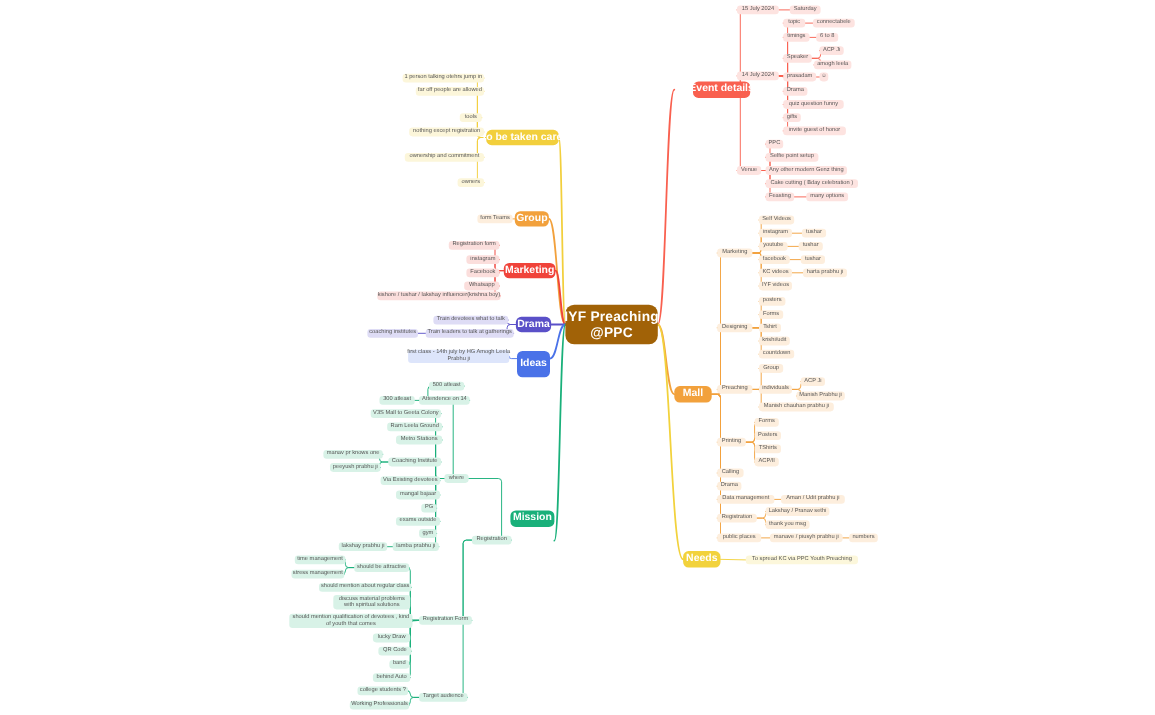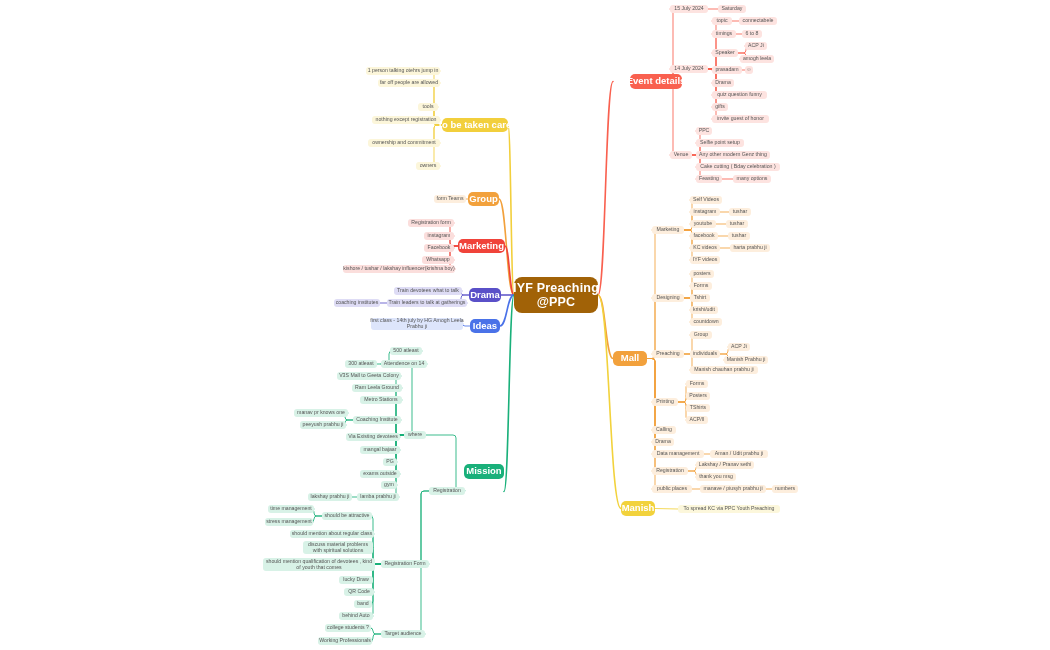--- a/index.html
+++ b/index.html
@@ -138,26 +138,26 @@
     <path d="M322,516 L317,516 Q314,516 314,519 L314,519 Q314,522 311,522 L313,522" fill="none" stroke="#19b07a" stroke-width="0.85" stroke-linecap="round"></path>
     <path d="M381,634 L376,634 Q373,634 373,631 L373,631 Q373,628 370,628 L371,628" fill="none" stroke="#19b07a" stroke-width="0.85" stroke-linecap="round"></path>
     <path d="M381,634 L376,634 Q373,634 373,637 L373,638 Q373,641 370,641 L372,641" fill="none" stroke="#19b07a" stroke-width="0.85" stroke-linecap="round"></path>
   </svg>
 
 <div id="nodelayer">
     <div class="node root" style="left: 514px; top: 277px; width: 84px; height: 36px; background: #a16207; color: rgb(255, 255, 255);">IYF Preaching
 @PPC</div>
     <div class="node branch" style="left: 630px; top: 74px; width: 52px; height: 15px; background: rgb(249, 96, 79); color: rgb(255, 255, 255);">Event details</div>
     <div class="node branch" style="left: 613px; top: 351px; width: 34px; height: 15px; background: rgb(242, 161, 60); color: rgb(255, 255, 255);">Mall</div>
-    <div class="node branch" style="left: 621px; top: 501px; width: 34px; height: 15px; background: rgb(242, 210, 60); color: rgb(255, 255, 255);">Manish</div>
+    <div class="node branch" style="left: 621px; top: 501px; width: 34px; height: 15px; background: rgb(242, 210, 60); color: rgb(255, 255, 255);">Needs</div>
     <div class="node branch" style="left: 442px; top: 118px; width: 66px; height: 14px; background: rgb(242, 207, 60); color: rgb(255, 255, 255);">to be taken care</div>
     <div class="node branch" style="left: 468px; top: 192px; width: 31px; height: 14px; background: rgb(242, 161, 60); color: rgb(255, 255, 255);">Group</div>
     <div class="node branch" style="left: 458px; top: 239px; width: 47px; height: 14px; background: rgb(240, 67, 58); color: rgb(255, 255, 255);">Marketing</div>
     <div class="node branch" style="left: 469px; top: 288px; width: 32px; height: 14px; background: rgb(90, 80, 200); color: rgb(255, 255, 255);">Drama</div>
-    <div class="node branch" style="left: 470px; top: 319px; width: 30px; height: 14px; background: rgb(74, 114, 232); color: rgb(255, 255, 255);">Ideas</div>
+    <div class="node branch" style="left: 470px; top: 319px; width: 30px; height: 24px; background: rgb(74, 114, 232); color: rgb(255, 255, 255);">Ideas</div>
     <div class="node branch" style="left: 464px; top: 464px; width: 40px; height: 15px; background: rgb(25, 176, 122); color: rgb(255, 255, 255);">Mission</div>
     <div class="node leaf" style="left: 670px; top: 5px; width: 38px; height: 8px; background: rgb(253, 227, 224); color: rgb(85, 85, 85);">15 July 2024</div>
     <div class="node leaf" style="left: 718px; top: 5px; width: 28px; height: 8px; background: rgb(253, 227, 224); color: rgb(85, 85, 85);">Saturday</div>
     <div class="node leaf" style="left: 670px; top: 65px; width: 38px; height: 8px; background: rgb(253, 227, 224); color: rgb(85, 85, 85);">14 July 2024</div>
     <div class="node leaf" style="left: 712px; top: 17px; width: 20px; height: 8px; background: rgb(253, 227, 224); color: rgb(85, 85, 85);">topic</div>
     <div class="node leaf" style="left: 739px; top: 17px; width: 38px; height: 8px; background: rgb(253, 227, 224); color: rgb(85, 85, 85);">connectabele</div>
     <div class="node leaf" style="left: 712px; top: 30px; width: 24px; height: 8px; background: rgb(253, 227, 224); color: rgb(85, 85, 85);">timings</div>
     <div class="node leaf" style="left: 742px; top: 30px; width: 20px; height: 8px; background: rgb(253, 227, 224); color: rgb(85, 85, 85);">6 to 8</div>
     <div class="node leaf" style="left: 712px; top: 49px; width: 26px; height: 8px; background: rgb(253, 227, 224); color: rgb(85, 85, 85);">Speaker</div>
     <div class="node leaf" style="left: 745px; top: 42px; width: 22px; height: 8px; background: rgb(253, 227, 224); color: rgb(85, 85, 85);">ACP Ji</div>

